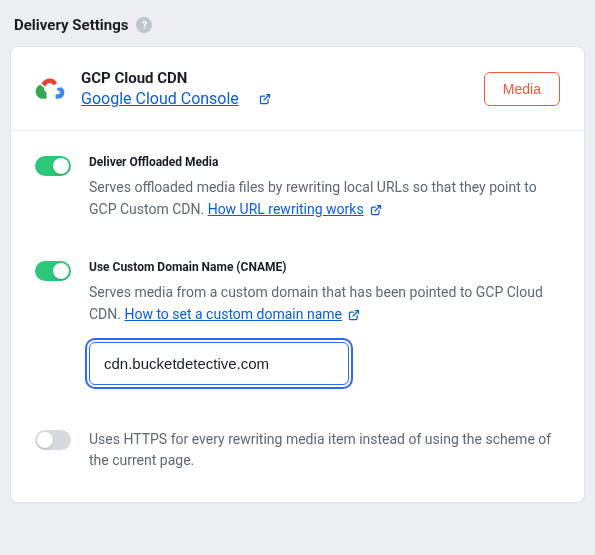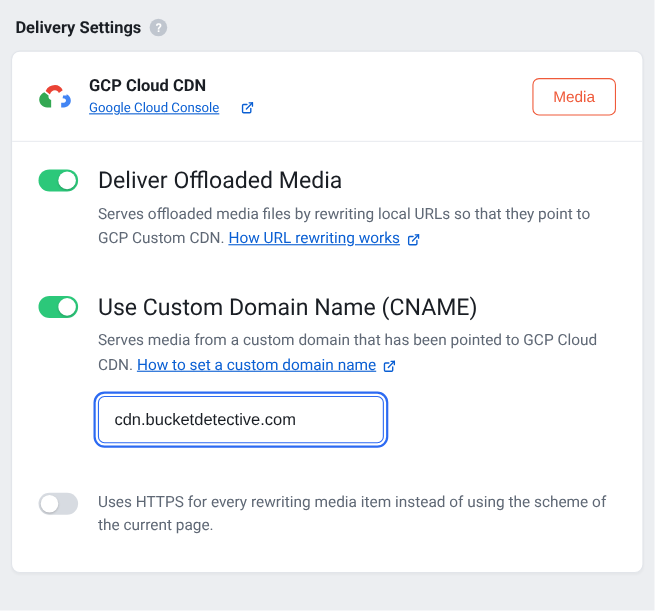--- a/index.html
+++ b/index.html
@@ -45,21 +45,21 @@
     padding: 22px 24px;
     border-bottom: 1px solid #e9ecf0;
     display: flex;
     align-items: center;
     gap: 16px;
   }
   .provider-logo { width: 30px; height: 30px; flex: 0 0 auto; display:flex; align-items:center; justify-content:center;}
   .provider-text { flex: 1 1 auto; }
   .provider-name { font-size: 15px; font-weight: 700; color: #1a1e24; }
   .provider-link {
-    font-size: 12px;
+    font-size: 16px;
     color: #0a5fd3;
     text-decoration: underline;
     display: inline-flex; align-items: center; gap: 20px;
     margin-top: 2px;
     cursor: pointer;
   }
   .ext-icon { width: 12px; height: 12px; display:inline-flex; }
   .edit-btn {
     background: #fff;
     border: 1px solid #ef5a3a;
@@ -90,21 +90,21 @@
     background: #fff;
     border-radius: 50%;
     top: 2px;
     box-shadow: 0 1px 2px rgba(0,0,0,0.2);
   }
   .toggle.on { background: #2cc87a; }
   .toggle.on .knob { right: 2px; }
   .toggle.off { background: #d7dbe1; }
   .toggle.off .knob { left: 2px; }
   .setting-body { flex: 1 1 auto; }
-  .setting-title { font-size: 21px; font-weight: 400; color: #1a1e24; margin-bottom: 8px; }
+  .setting-title { font-size: 12px; font-weight: 700; color: #1a1e24; margin-bottom: 8px; }
   .setting-desc {
     font-size: 14px;
     color: #5f6875;
     line-height: 1.55;
   }
   .setting-desc a {
     color: #0a5fd3;
     text-decoration: underline;
     display: inline-flex; align-items: center; gap: 6px;
     cursor: pointer;

